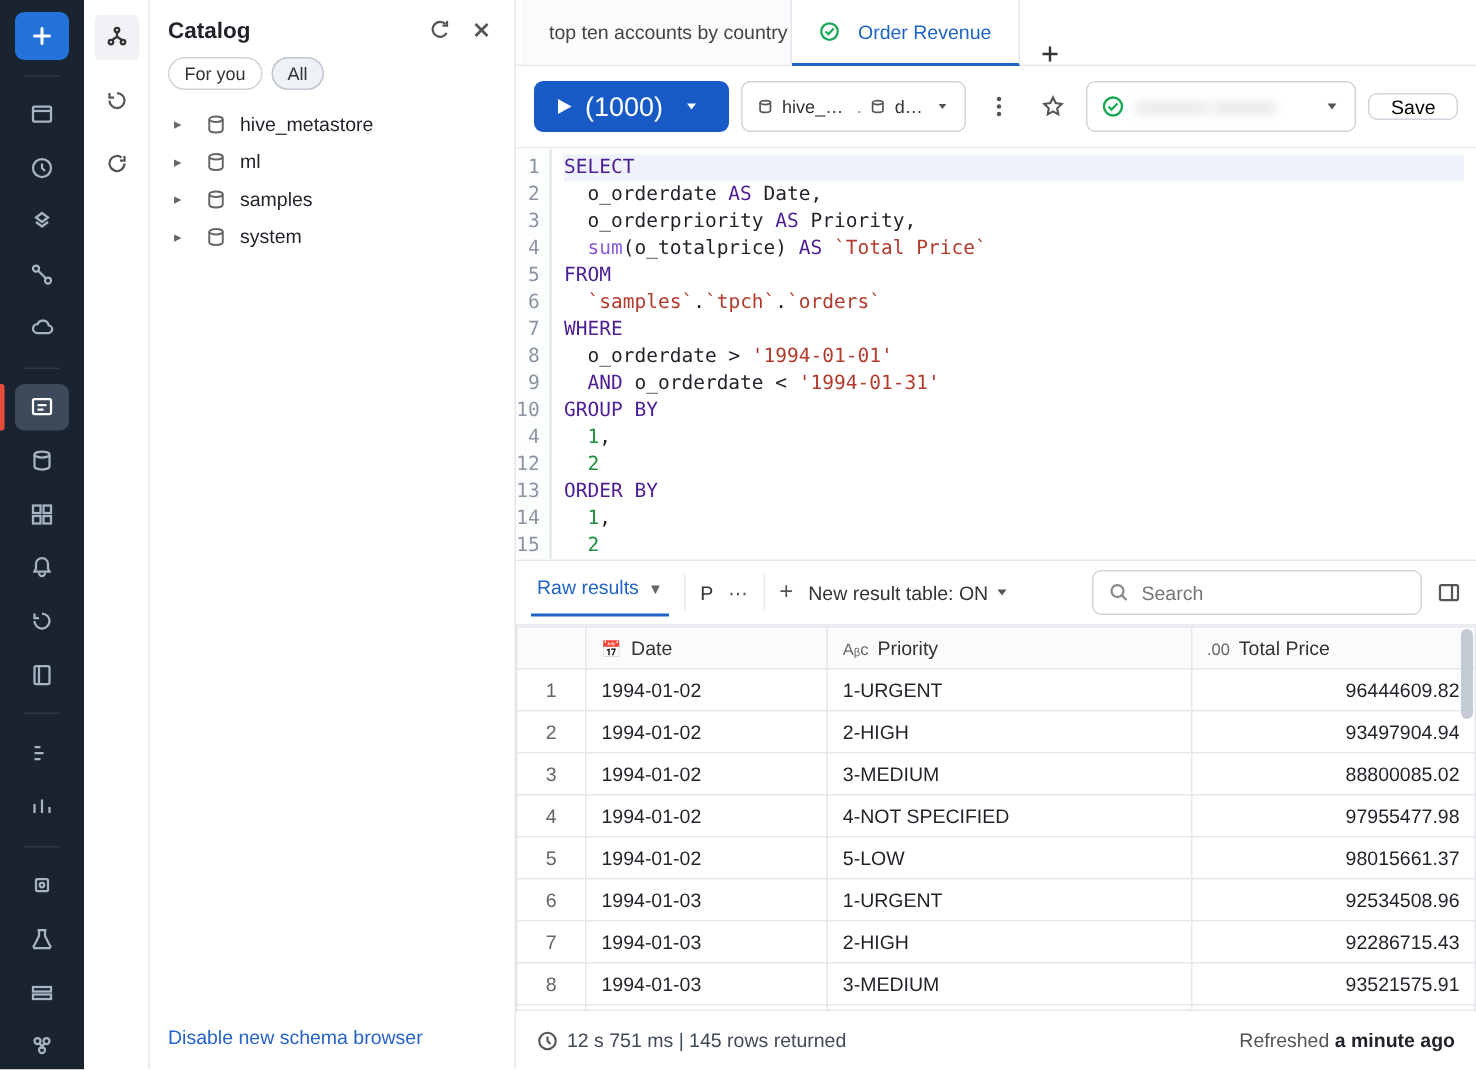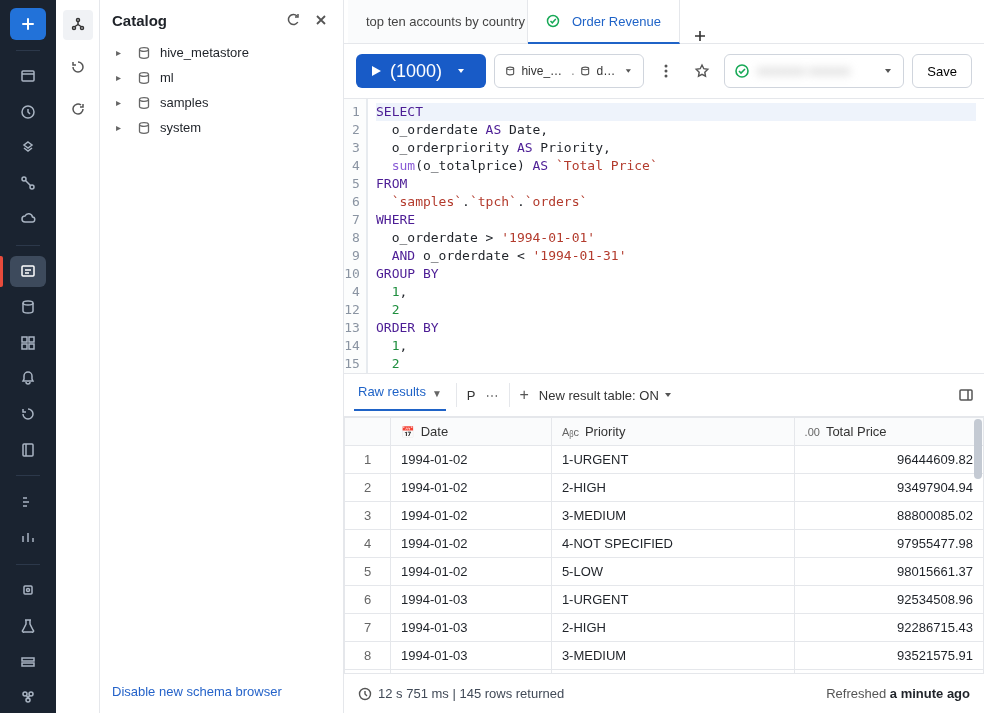--- a/index.html
+++ b/index.html
@@ -49,21 +49,21 @@
     
     .toolbar { display:flex; align-items:center; gap:8px; padding:10px 12px; border-bottom:1px solid #e5e7eb;}
     .run-group { display:flex; }
     .run-btn { background:#185bc7; color:#fff; border:none; border-radius:6px 0 0 6px; padding:0 14px; height:34px; display:flex;align-items:center; gap:8px; cursor:pointer; font-size:18px;}
     .run-caret { background:#185bc7; border-left:1px solid rgba(255,255,255,.3); color:#fff; width:30px; border:none; border-radius:0 6px 6px 0; height:34px; cursor:pointer;}
     .ctx-pill { display:flex; align-items:center; gap:6px; border:1px solid #d0d5dd; border-radius:6px; height:34px; padding:0 10px; font-size:12px; color:#333; cursor:pointer; max-width:150px;}
     .ctx-pill span{white-space:nowrap;overflow:hidden;text-overflow:ellipsis;}
     .tb-ico { width:28px;height:28px;display:flex;align-items:center;justify-content:center;color:#555;cursor:pointer;}
     .cluster-pill { flex:1; max-width:260px; display:flex;align-items:center;gap:8px;border:1px solid #d0d5dd;border-radius:6px;height:34px;padding:0 10px;cursor:pointer;}
     .cluster-pill .blur { filter: blur(4px); color:#aaa; flex:1; font-size:12px;}
-    .save-btn { border:1px solid #d0d5dd; background:#fff; border-radius:6px; height:34px; padding:0 14px; cursor:pointer; font-size:13px;}
+    .save-btn { border:1px solid #d0d5dd; background:#fff; border-radius:6px; height:18px; padding:0 14px; cursor:pointer; font-size:13px;}
     
     
     .editor { display:flex; background:#fff; font-family: "SF Mono", Menlo, Consolas, monospace; font-size:13px; line-height:18px; height:274px; overflow:hidden;}
     .gutter { width:36px; text-align:right; color:#8a94a2; padding:4px 6px 4px 0; user-select:none; background:#fcfdfd;}
     .gut-border{width:4px; background: linear-gradient(to right,#e7ebef,#e7ebef);} 
     .code { padding:4px 8px; white-space:pre; color:#1f2329;}
     .code .line-highlight { background:#eef3fb; display:inline-block; width:600px;}
     .kw { color:#4c1d95;}
     .fn { color:#8a5cd6;}
     .id { color:#1f2329;}
@@ -252,20 +252,24 @@
           <svg width="16" height="16" viewBox="0 0 16 16" fill="none" stroke="#555" stroke-width="1.5">
             <path d="M12 4a5 5 0 10.8 6"></path>
             <path d="M13 2v3h-3"></path>
           </svg>
         </div>
       <div class="hbtn">
           <svg width="14" height="14" viewBox="0 0 14 14" stroke="#555" stroke-width="1.8">
             <path d="M3 3l8 8M11 3l-8 8"></path>
           </svg>
         </div>
+    </div>
+    <div class="chips">
+      <div class="chip">For you</div>
+      <div class="chip active">All</div>
     </div>
     <div class="tree" id="tree-mount">
         <div class="tree-item">
           <span class="tree-caret">▸</span>
           <span class="tree-ico">
             <svg width="14" height="14" viewBox="0 0 14 14" fill="none" stroke="#666" stroke-width="1.3">
               <ellipse cx="7" cy="3.5" rx="4.5" ry="1.8"></ellipse>
               <path d="M2.5 3.5v7c0 1 2 1.8 4.5 1.8s4.5-.8 4.5-1.8v-7"></path>
             </svg>
           </span>
@@ -415,20 +419,27 @@
       <span class="res-dots">⋯</span>
       <div class="res-sep"></div>
       <span class="res-add">+</span>
       <div class="res-new">
         <span>New result table: ON</span>
         <svg width="10" height="10" viewBox="0 0 10 10" fill="#555">
             <path d="M2 3l3 4 3-4z"></path>
           </svg>
       </div>
       <div class="res-right">
+        <div class="res-search">
+          <svg width="14" height="14" viewBox="0 0 14 14" fill="none" stroke="#888" stroke-width="1.5">
+              <circle cx="6" cy="6" r="4"></circle>
+              <path d="M9 9l3 3"></path>
+            </svg>
+          <input type="text" placeholder="Search" style="">
+        </div>
         <div class="panel-ico">
             <svg width="16" height="16" viewBox="0 0 16 16" fill="none" stroke="#555" stroke-width="1.5">
               <rect x="2" y="3" width="12" height="10" rx="1"></rect>
               <path d="M10 3v10"></path>
             </svg>
           </div>
       </div>
     </div>
 
     <div class="table-wrap">

